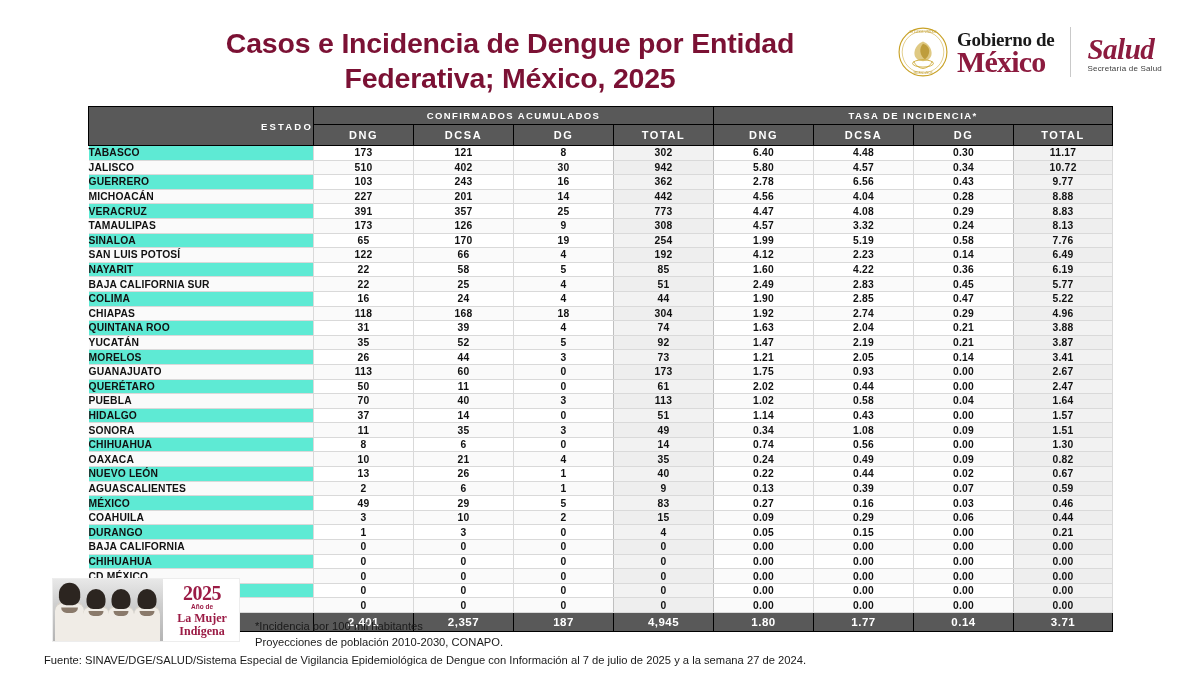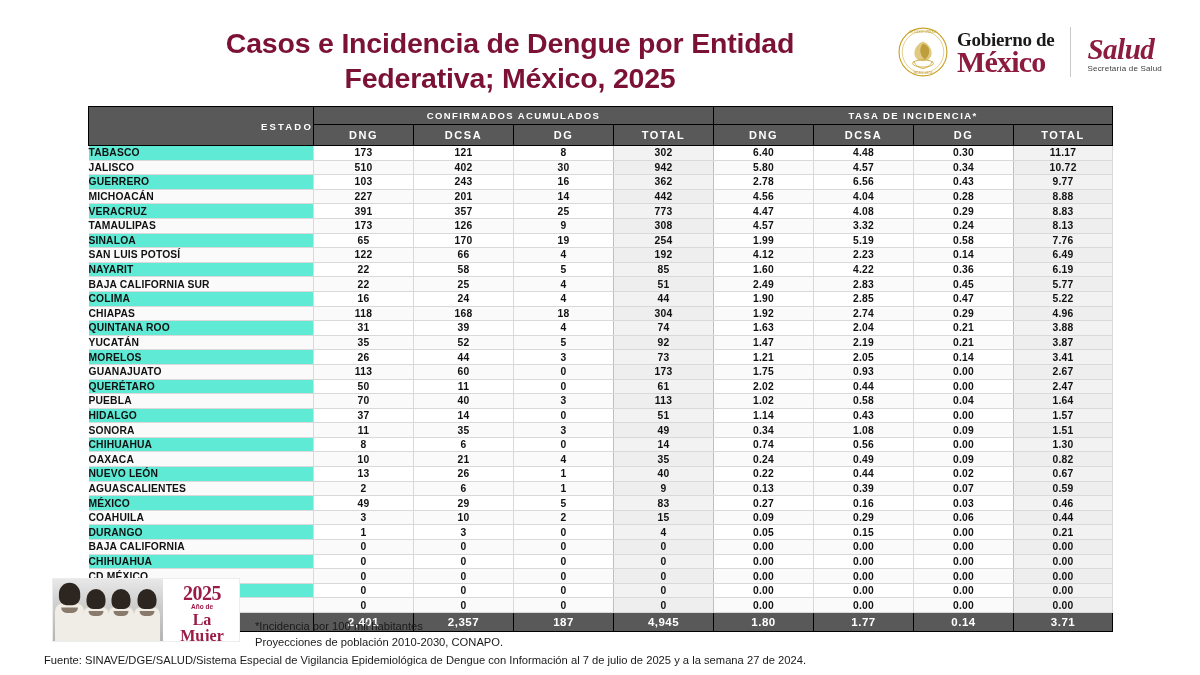--- a/index.html
+++ b/index.html
@@ -287,21 +287,21 @@
     letter-spacing: -0.5px;
   }
   .indig-anio {
     font-size: 6.5px;
     color: #9B1B45;
     font-weight: bold;
     margin-top: 1px;
   }
   .indig-mujer {
     font-family: "Liberation Serif", serif;
-    font-size: 16px;
+    font-size: 12px;
     font-weight: bold;
     color: #9B1B45;
     line-height: 1.05;
     margin-top: 1px;
   }
   .notes {
     position: absolute;
     left: 255px;
     top: 41px;
     font-size: 11.2px;

